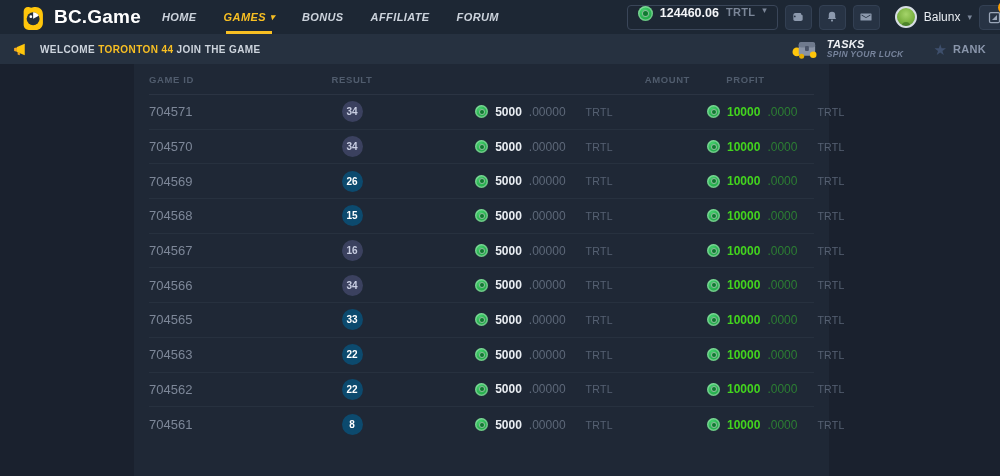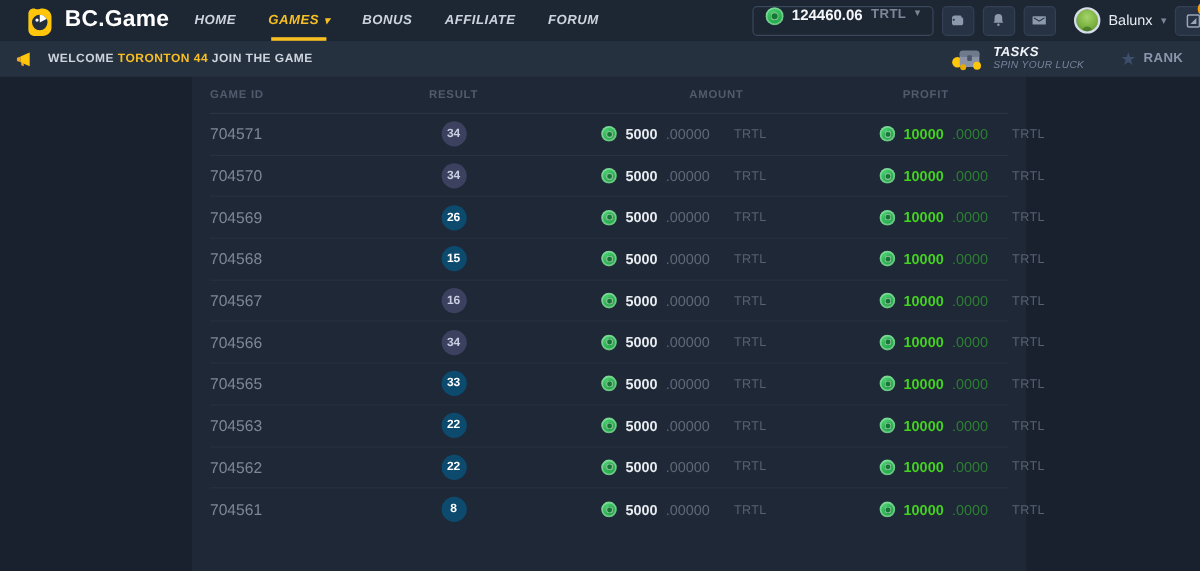--- a/index.html
+++ b/index.html
@@ -87,37 +87,37 @@
     padding:0 12px; position:relative; z-index:2;
   }
   .megaphone { width:17px; height:17px; margin-right:11px; flex:0 0 auto; }
   .announce-text { color:#cdd4dd; font-size:10px; font-weight:bold; letter-spacing:.4px; }
   .announce-text .hl { color:#f8bf23; }
   .announce-right { margin-left:auto; display:flex; align-items:center; gap:30px; }
   .tasks { display:flex; align-items:center; gap:8px; cursor:pointer; }
   .chest { width:27px; height:22px; }
   .tasks-texts { display:flex; flex-direction:column; line-height:1.15; }
   .tasks-title { color:#eef1f5; font-size:11px; font-weight:bold; font-style:italic; letter-spacing:.3px; }
-  .tasks-sub { color:#76839b; font-size:8.5px; font-style:italic; font-weight:normal; letter-spacing:.3px;text-align:center; }
+  .tasks-sub { color:#76839b; font-size:8.5px; font-style:italic; font-weight:bold; letter-spacing:.3px;text-align:center; }
   .rank { display:flex; align-items:center; gap:6px; cursor:pointer; margin-right:2px; }
   .star-icon { color:#3e4f6c; font-size:15px; line-height:1; }
   .rank-label { color:#8a96ab; font-size:11px; font-weight:bold; letter-spacing:.3px; }
 
   
   .content { position:absolute; top:64px; left:0; right:0; bottom:0; background:#1a212e; }
   .panel {
-    position:absolute; left:160px; width:695px; top:0; bottom:0;
+    position:absolute; left:134px; width:695px; top:0; bottom:0;
     background:#1f2836; padding:0 15px;
   }
   .grid-row { display:grid; grid-template-columns:130px 146px 238px 1fr; align-items:center; }
   .thead { height:31px; border-bottom:1px solid #2b3443; }
   .th { color:#505c6d; font-size:9.5px; font-weight:bold; letter-spacing:.6px; }
   .th-gameid { text-align:left; }
   .th-result { text-align:center; }
-  .th-amount { text-align:center; position:relative; left:27px; }
+  .th-amount { text-align:right; position:relative; left:27px; }
   .th-profit { text-align:center; position:relative; left:7px; }
 
   .row { height:34.7px; border-bottom:1px solid #27313f; }
   .row:last-child { border-bottom:none; }
   .cell-id { color:#7d8798; font-size:13px; }
   .cell-result { display:flex; justify-content:center; }
   .badge {
     width:21px; height:21px; border-radius:50%;
     display:flex; align-items:center; justify-content:center;
     font-size:10px; font-weight:bold;

